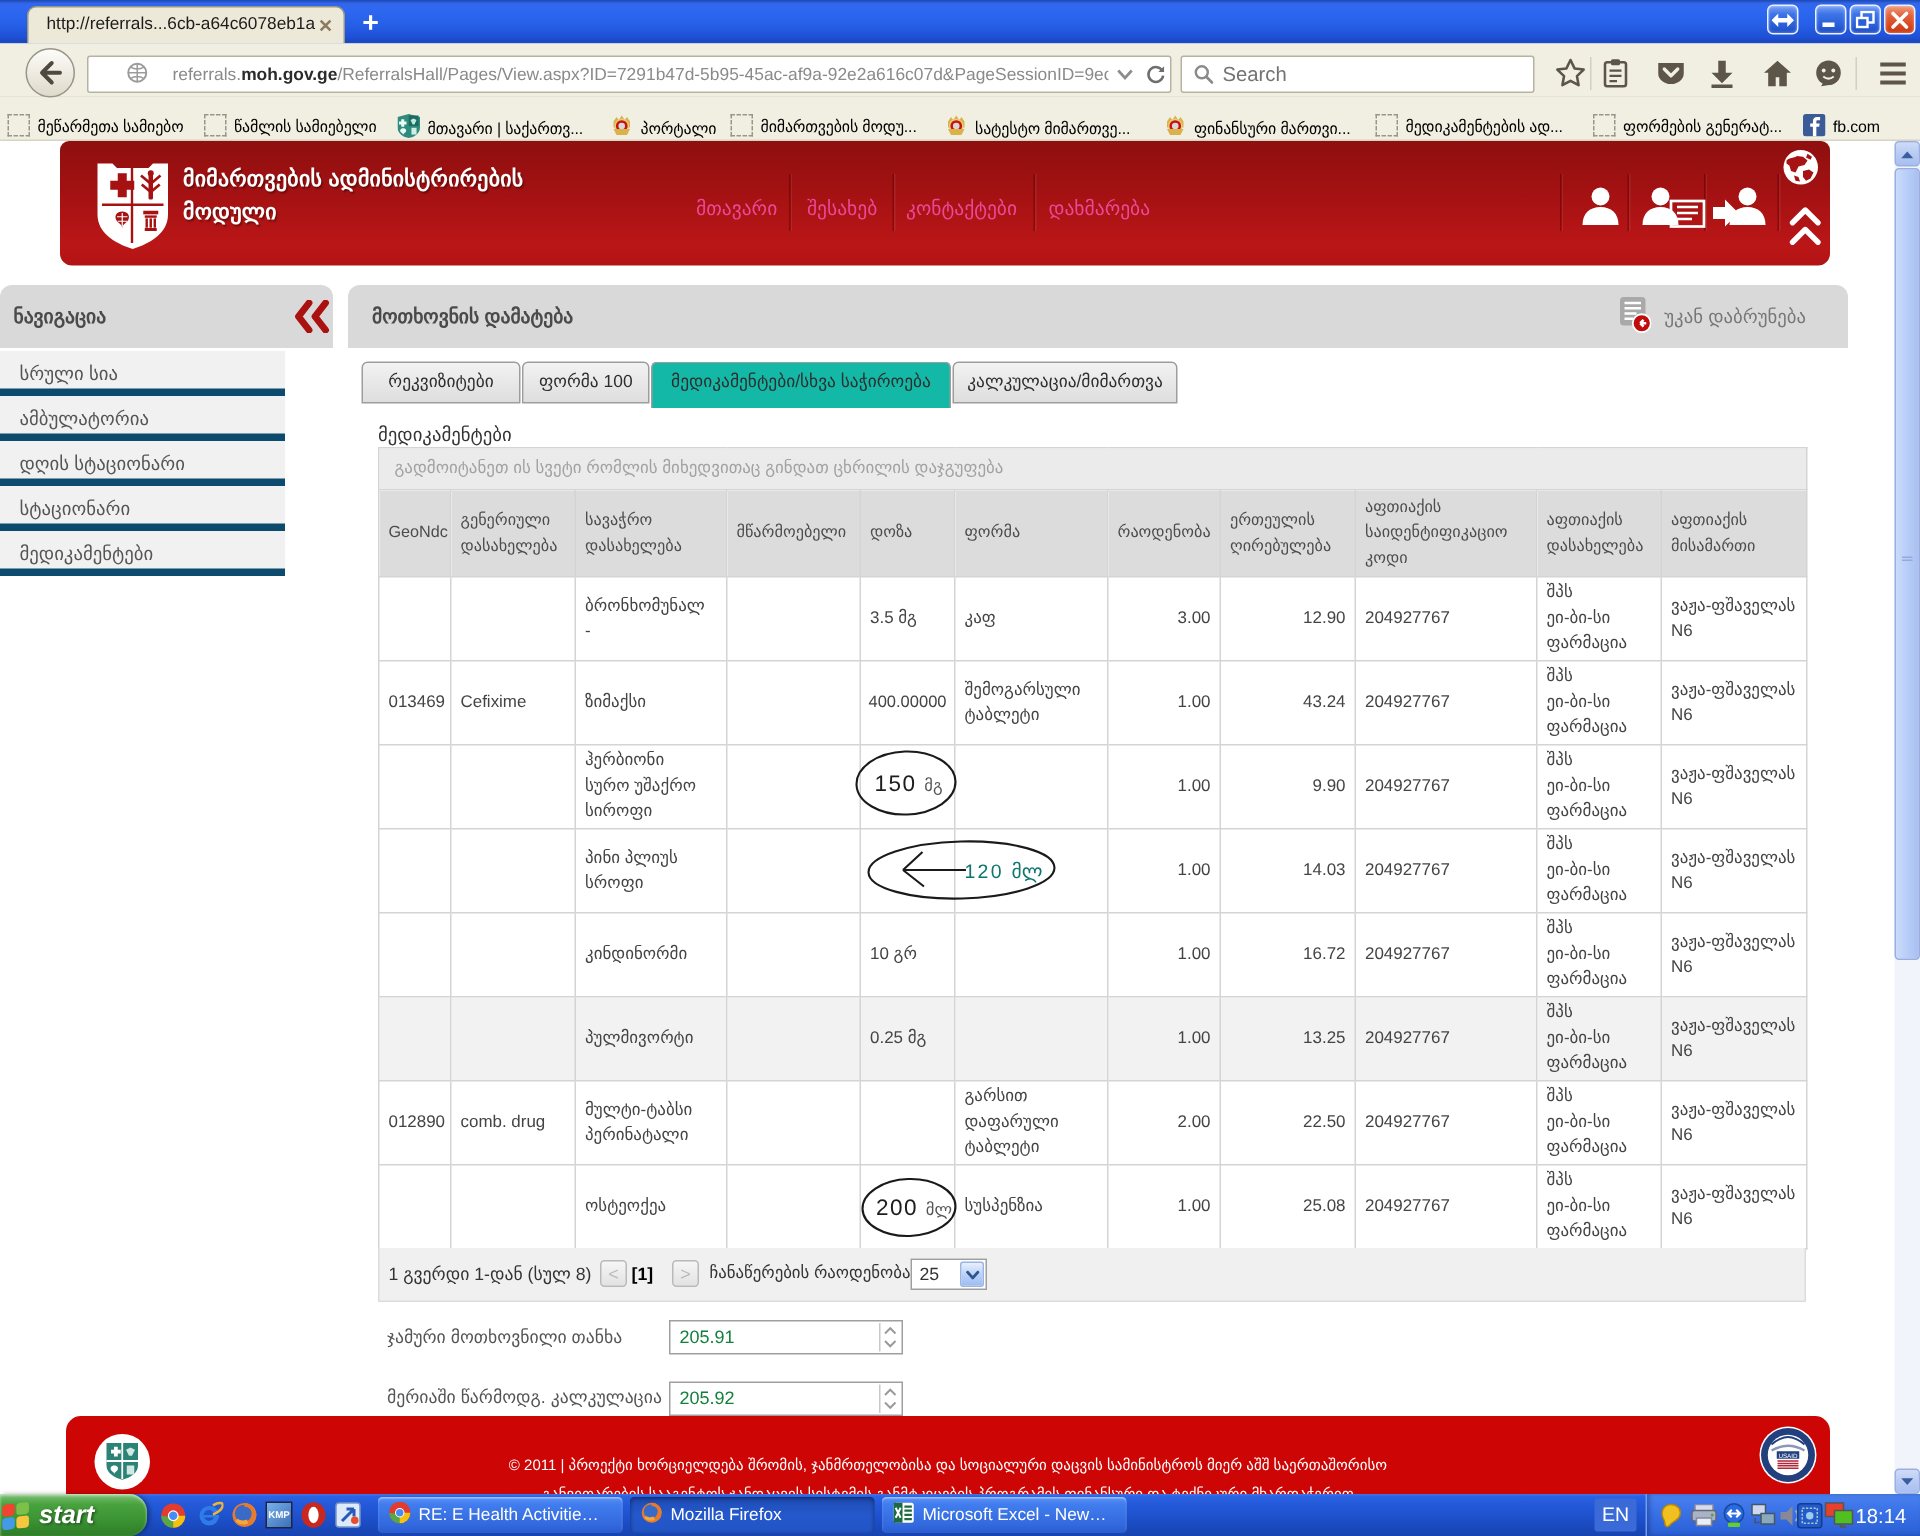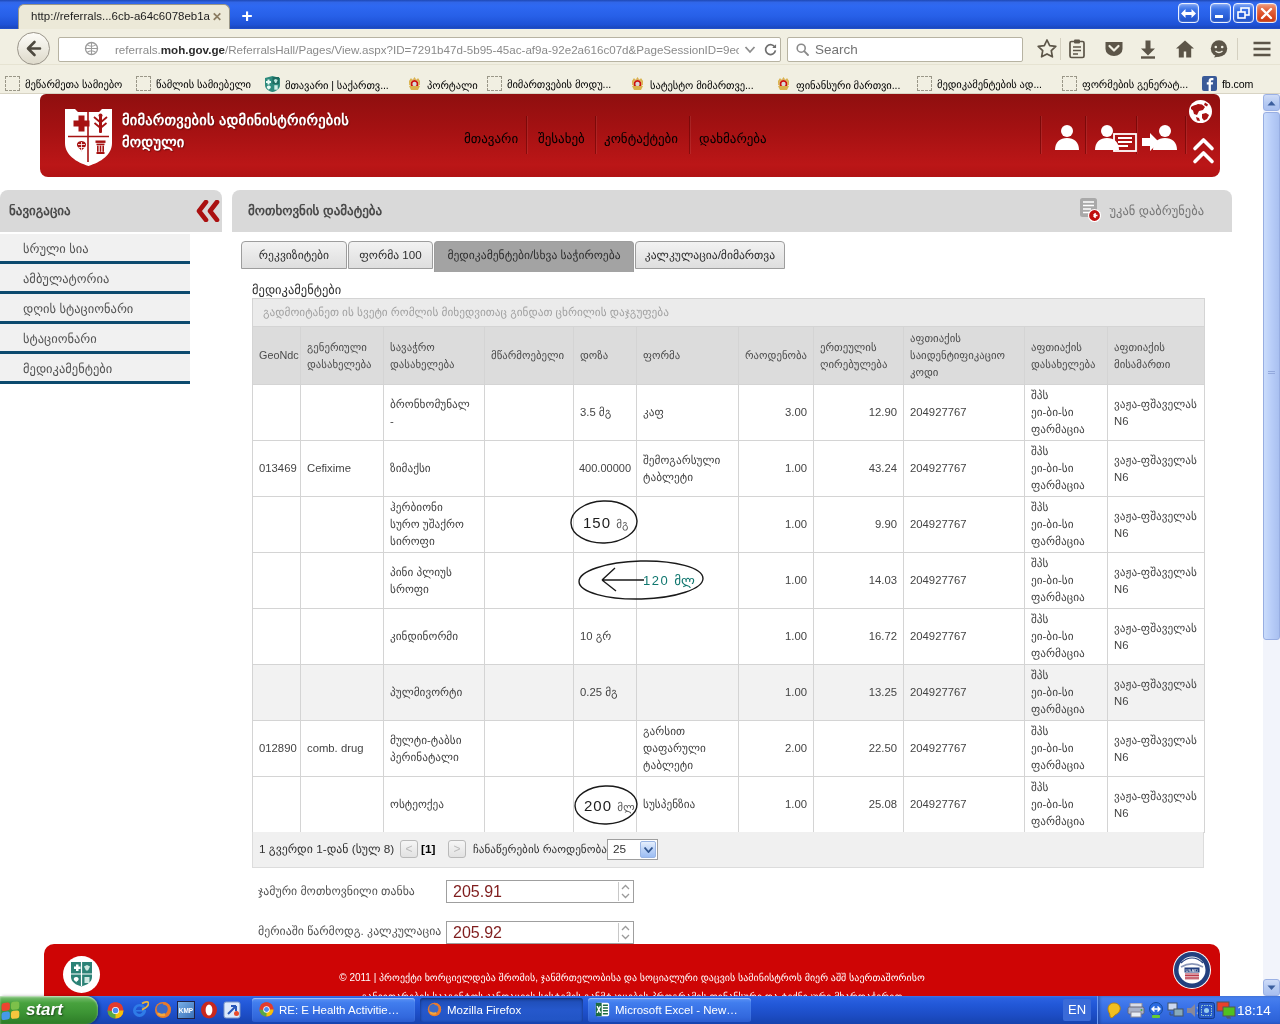--- a/index.html
+++ b/index.html
@@ -41,55 +41,55 @@
   .bm .ic { display:inline-block; width:15px; height:15px; vertical-align:-3px; margin-right:5px; }
   .dashed { border:1px dashed #9a9788; background:transparent; }
 
   
   #page { left:0; top:94px; width:1280px; height:902px; background:#fff; overflow:hidden; }
 
   #hdr { left:40px; top:0px; width:1180px; height:83px; border-radius:6px 6px 8px 8px;
     background:linear-gradient(180deg,#8f0f0f 0%,#a31112 40%,#bb1617 85%,#b11314 100%); }
   #hdr-title { left:122px; top:15px; color:#fff; font-weight:bold; font-size:14.5px; line-height:22px;
     text-shadow:1px 1px 1px rgba(0,0,0,.35); letter-spacing:.2px;}
-  .nav { top:37px; color:#000000; font-size:13px; position:absolute; }
+  .nav { top:37px; color:#ec4899; font-size:13px; position:absolute; }
   .nsep { top:22px; width:1px; height:38px; background:rgba(80,0,0,.45); box-shadow:1px 0 0 rgba(255,255,255,.08); position:absolute;}
 
   
   #side-hd { left:0; top:96px; width:222px; position:absolute; height:42px; background:#d9d9d9; border-radius:8px 8px 0 0;
     color:#4a4a4a; font-weight:bold; font-size:13px; line-height:42px; padding-left:9px;}
   #side-menu { left:0; top:140px; width:190px; background:#f1f1f1; font-size:12.5px; color:#555; }
-  #side-menu div { height:30px; line-height:30px; padding-left:23px; border-bottom:3px solid #0c4a6e; }
+  #side-menu div { height:30px; line-height:30px; padding-left:13px; border-bottom:5px solid #0c4a6e; }
 
   
   #main-hd { left:232px; top:96px; width:1000px; height:42px; background:#d9d9d9; border-radius:8px 8px 0 0;
     color:#4a4a4a; font-weight:bold; font-size:13px; line-height:42px; padding-left:16px;}
   #back-link { position:absolute; right:28px; top:0px; height:42px; font-weight:normal; font-size:12.5px; color:#777; }
 
   .tab-btn { position:absolute; top:147px; height:28px; background:linear-gradient(180deg,#f2f2f2,#dedede);
     border:1px solid #9d9d9d; border-radius:4px 4px 0 0; font-size:11.6px; color:#2e2e2e; text-align:center; line-height:26px;}
-  .tab-on { background:#a3a3a3; height:31px; border-bottom:none; z-index:2; }
+  .tab-on { background:#14b8a6; height:31px; border-bottom:none; z-index:2; }
 
   
   #tbl { left:252px; top:204px; width:952px; border-collapse:collapse; table-layout:fixed;
     font-size:11.3px; color:#444; }
   #tbl td, #tbl th { border:1px solid #d4d4d4; vertical-align:middle; padding:1px 6px; line-height:18px; overflow:hidden;}
   #tbl thead th { background:#dcdcdc; color:#4c4c4c; font-weight:normal; text-align:left; font-size:10.8px; line-height:17px; height:58px; padding:2px 6px;}
   #tbl thead th.g { background:#ebebeb; color:#a2a2a2; font-size:11.3px; height:28px; padding:0 10px; font-weight:normal; text-align:left;}
   #tbl tbody td { height:56px; background:#fff; line-height:17px; }
   #tbl tr.alt td { background:#f2f2f2; }
   #tbl .r { text-align:right; }
   #pager { left:252px; top:0px; width:952px; height:36px; background:#f0f0f0; border:1px solid #dcdcdc; border-top:none;
     font-size:11.8px; color:#333; line-height:34px; }
   .pgbtn { display:inline-block; width:18px; height:18px; background:linear-gradient(180deg,#f6f6f6,#e2e2e2);
     border:1px solid #b9b9b9; border-radius:3px; color:#bbb; text-align:center; line-height:16px; vertical-align:-4px; font-size:12px;}
 
   .fld-label { position:absolute; font-size:11.8px; color:#555; }
-  .numbox { position:absolute; width:188px; height:23px; background:#fff; border:1px solid #9f9f9f;
-    font-size:16px; color:#7f1d1d; line-height:21px; padding-left:6px;}
+  .numbox { position:absolute; width:156px; height:23px; background:#fff; border:1px solid #9f9f9f;
+    font-size:12px; color:#15803d; line-height:21px; padding-left:6px;}
   .spin { position:absolute; right:2px; top:1px; width:13px; height:19px; border-left:1px solid #c8c8c8; color:#999; }
 
   
   #footer { left:44px; top:850px; width:1176px; height:52px; background:#ce0505; border-radius:10px 10px 0 0;
     color:#fff; font-size:10px; text-align:center; line-height:19px; padding-top:24px;}
 
   
   #sbar { left:1263px; top:0; width:17px; height:902px; background:#f2f4fb; }
   .sbtn { position:absolute; left:0px; width:17px; height:17px; border-radius:3px;
     background:linear-gradient(180deg,#cfdcf8,#b7cbf2 50%,#a8bff0); border:1px solid #9ab0e4; color:#4d6185; }

